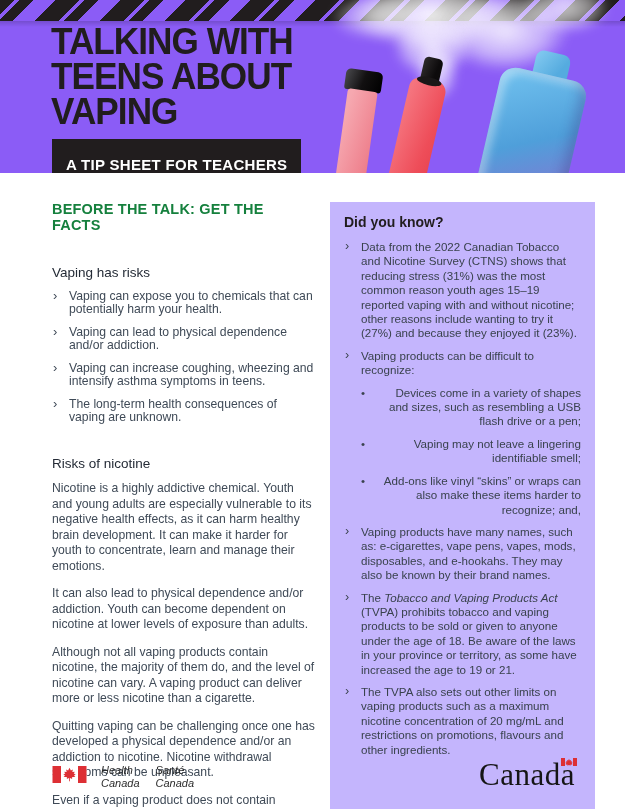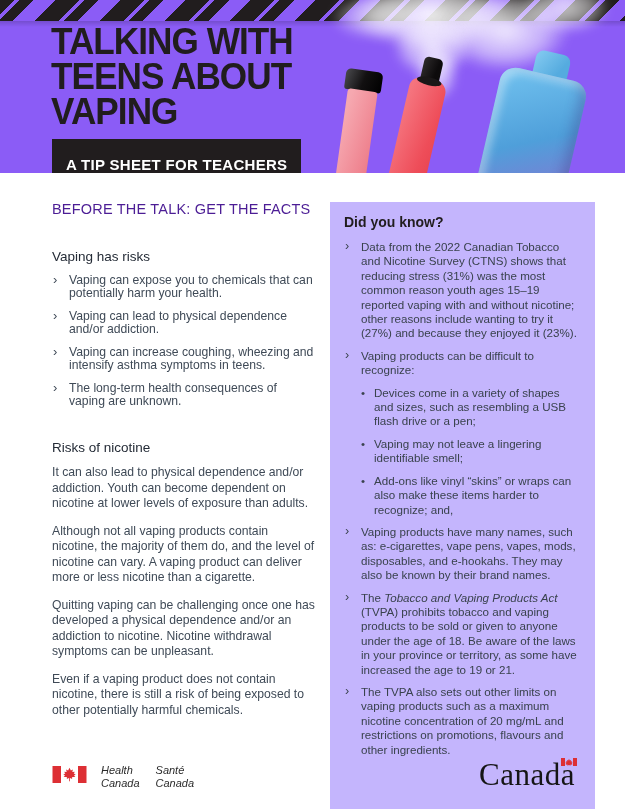--- a/index.html
+++ b/index.html
@@ -87,22 +87,22 @@
     position:absolute; left:52px; top:139px; height:34px; z-index:5;
     background:#211D1E; color:#fff; display:inline-flex; align-items:center;
     padding:8px 14px; font-size:15px; font-weight:bold; letter-spacing:0.3px;
     white-space:nowrap;
   }
 
   
   .main { position:absolute; top:173px; left:0; right:0; }
   .left-col { position:absolute; left:52px; top:28px; width:263px; }
   .sec-title {
-    margin:0 0 16px; font-size:14.5px; font-weight:normal;
-    letter-spacing:0.2px; color:#4c1d95;
+    margin:0 0 16px; font-size:14.5px; font-weight:bold;
+    letter-spacing:0.2px; color:#15803d;
   }
   .sub-h {
     margin:32px 0 10px; font-size:13.5px; font-weight:normal; color:#242B36;
   }
   .facts { list-style:none; margin:0; padding:0; }
   .facts li {
     position:relative; padding-left:17px; margin-bottom:10px;
     font-size:12.2px; line-height:13px; color:#3F4A57;
   }
   .facts li::before {
@@ -121,21 +121,21 @@
   .dyk-h { margin:0 0 10px; font-size:14px; font-weight:bold; color:#211D1E; }
   .chev { list-style:none; margin:0; padding:0; }
   .chev > li {
     position:relative; padding-left:17px; margin-bottom:8px;
     font-size:11.6px; line-height:14.4px; color:#39424D;
   }
   .chev > li::before {
     content:"\203A"; position:absolute; left:1px; top:-1px;
     font-size:12.5px; color:#39424D;
   }
-  .dots { list-style:none; margin:8px 0 1px; padding:0; }
+  .dots { list-style:none; margin:8px 0 1px; padding:0;text-align:right; }
   .dots li { position:relative; padding-left:13px; margin-bottom:8px; }
   .dots li::before {
     content:"\2022"; position:absolute; left:0; top:0; color:#39424D;
   }
 
   
   .ftr { position:absolute; left:0; right:0; top:755px; height:45px; }
   .hc-logo { position:absolute; left:52px; top:9px; display:flex; }
   .hc-flag { margin-top:2px; }
   .hc-text {
@@ -196,20 +196,21 @@
 
       <h3 class="sub-h">Vaping has risks</h3>
       <ul class="facts">
         <li>Vaping can expose you to chemicals that can potentially harm your health.</li>
         <li>Vaping can lead to physical dependence and/or addiction.</li>
         <li>Vaping can increase coughing, wheezing and intensify asthma symptoms in teens.</li>
         <li>The long-term health consequences of vaping are unknown.</li>
       </ul>
 
       <h3 class="sub-h">Risks of nicotine</h3>
+      <p>Nicotine is a highly addictive chemical. Youth and young adults are especially vulnerable to its negative health effects, as it can harm healthy brain development. It can make it harder for youth to concentrate, learn and manage their emotions.</p>
       <p>It can also lead to physical dependence and/or addiction. Youth can become dependent on nicotine at lower levels of exposure than adults.</p>
       <p>Although not all vaping products contain nicotine, the majority of them do, and the level of nicotine can vary. A vaping product can deliver more or less nicotine than a cigarette.</p>
       <p>Quitting vaping can be challenging once one has developed a physical dependence and/or an addiction to nicotine. Nicotine withdrawal symptoms can be unpleasant.</p>
       <p>Even if a vaping product does not contain nicotine, there is still a risk of being exposed to other potentially harmful chemicals.</p>
     </div>
 
     <aside class="dyk-box">
       <h3 class="dyk-h">Did you know?</h3>
       <ul class="chev">
         <li>

